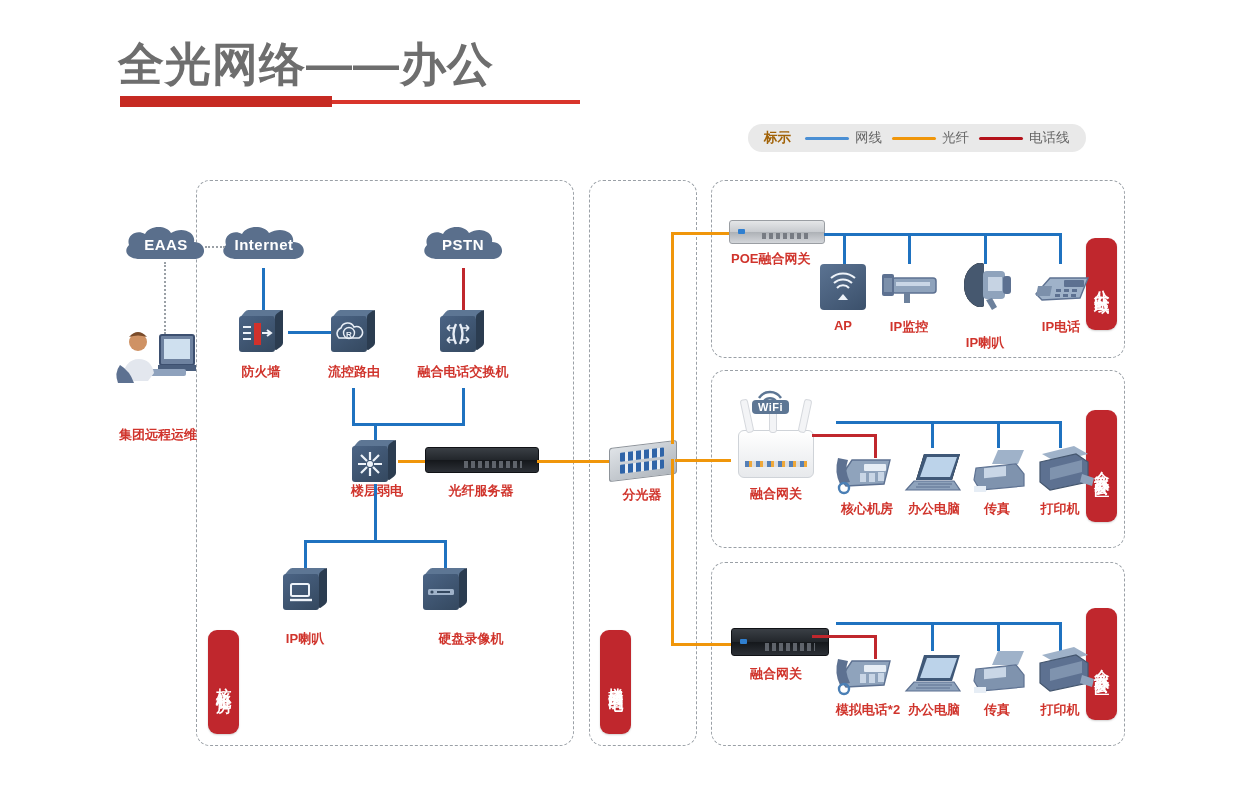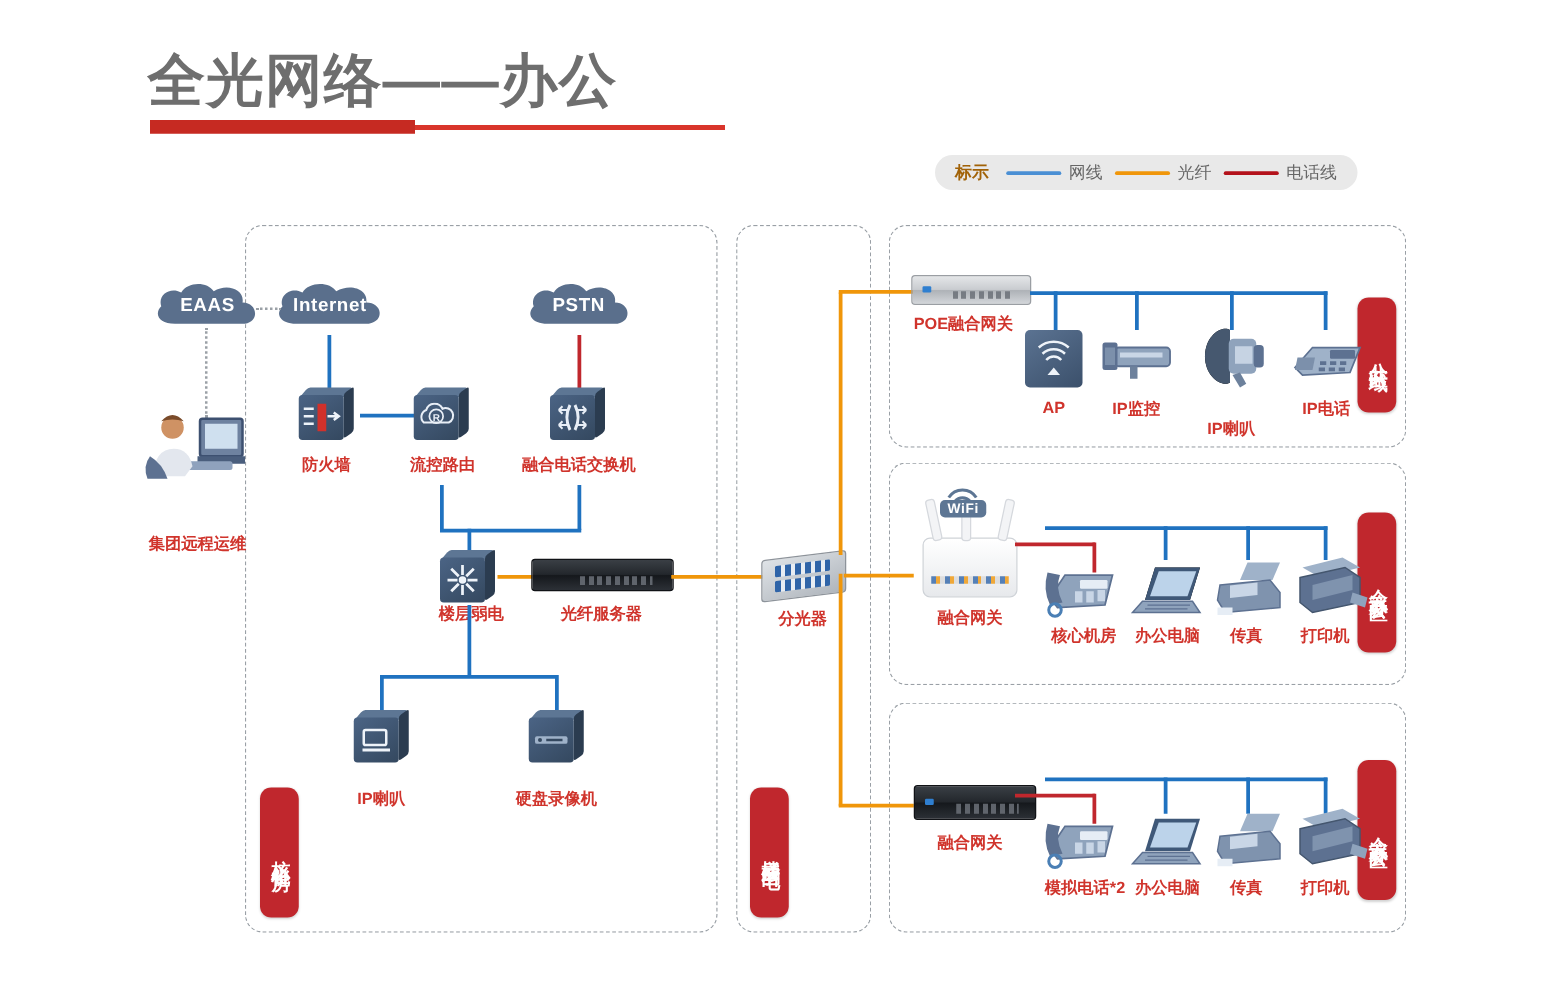--- a/index.html
+++ b/index.html
@@ -308,21 +308,21 @@
     <div class="side"></div>
     <div class="face"></div>
     <div class="glyph">
       <svg width="28" height="12" viewBox="0 0 28 12">
         <rect x="1" y="3" width="26" height="6" rx="1.5" fill="#9fb2c9"></rect>
         <circle cx="5" cy="6" r="1.6" fill="#34485f"></circle>
         <rect x="10" y="5" width="13" height="2" fill="#34485f"></rect>
       </svg>
     </div>
   </div>
-  <div class="lbl" style="left:402px;top:630px;width:86px;">硬盘录像机</div>
+  <div class="lbl" style="left:428px;top:630px;width:86px;">硬盘录像机</div>
 
   <div class="splitter" style="left:609px;top:444px;">
     <div class="row" style="top:5px;"></div>
     <div class="row" style="top:17px;"></div>
   </div>
   <div class="lbl" style="left:608px;top:486px;width:68px;">分光器</div>
 
   <div class="ln v fib" style="left:671px;top:234px;height:210px;"></div>
   <div class="ln h fib" style="left:671px;top:232px;width:60px;"></div>
 

